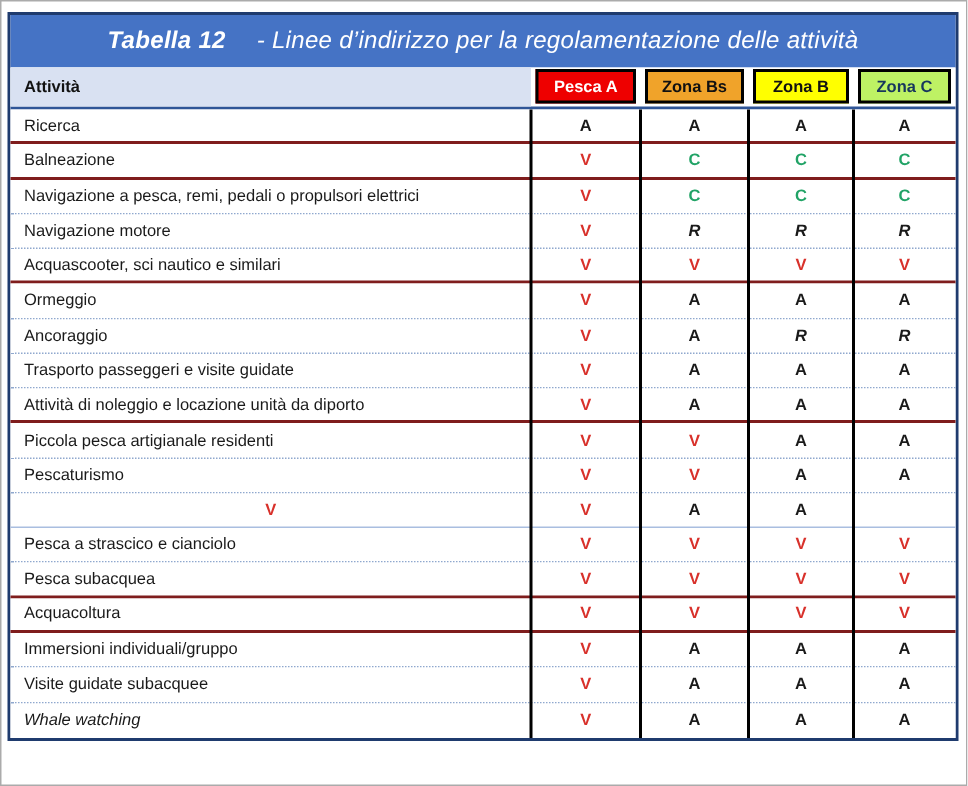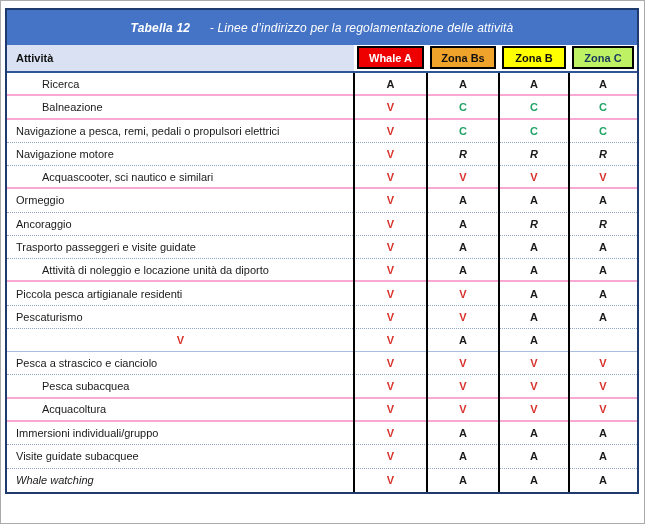--- a/index.html
+++ b/index.html
@@ -23,21 +23,21 @@
   }
 
   .title-bar {
     height: 35px;
     background: #4573C5;
     color: #ffffff;
     display: flex;
     align-items: center;
     justify-content: center;
     font-style: italic;
-    font-size: 12px;
+    font-size: 16px;
     letter-spacing: .2px;
   }
   .title-bold { font-weight: bold; white-space: pre; }
   .title-rest { white-space: pre; margin-left: 16px; }
 
   .grid-row {
     display: grid;
     grid-template-columns: 1fr 73px 72px 70px 68px;
   }
 
@@ -61,21 +61,21 @@
     font-weight: bold;
     font-size: 11px;
     display: flex;
     align-items: center;
     justify-content: center;
   }
 
   .body { position: relative; }
 
   .row { height: 23.28px; background: #ffffff; }
-  .row.sep-thick { border-bottom: 2px solid #f9a8d4; padding-left: 26px; }
+  .row.sep-thick { border-bottom: 2px solid #7f1d1d; }
   .row.sep-dot   { border-bottom: 1px dotted #8FA8CE; }
   .row.sep-solid { border-bottom: 1px solid #A9BEE0; }
 
   .cell-activity {
     font-size: 11px;
     color: #1A1A1A;
     display: flex;
     align-items: center;
     padding-left: 9px;
     overflow: hidden;
@@ -120,21 +120,21 @@
   <div class="table">
 
     <div class="title-bar">
       <span class="title-bold">Tabella 12</span>
         <span class="title-rest"> - Linee d’indirizzo per la regolamentazione delle attività</span>
     </div>
 
     <div class="grid-row header-row">
       <div class="activity-head">Attività</div>
 
-    <div class="zone-box" style="background: rgb(238, 0, 0); color: rgb(255, 255, 255);">Whale A</div>
+    <div class="zone-box" style="background: rgb(238, 0, 0); color: rgb(255, 255, 255);">Pesca A</div>
         <div class="zone-box" style="background: rgb(240, 163, 42); color: rgb(17, 17, 17);">Zona Bs</div>
         <div class="zone-box" style="background: rgb(255, 255, 0); color: rgb(17, 17, 17);">Zona B</div>
         <div class="zone-box" style="background: #bef264; color: rgb(23, 54, 93);">Zona C</div>
       </div>
 
     <div class="body">
 
   <div class="grid-row row sep-thick">
     <div class="cell-activity">Ricerca</div>
     <div class="cell-val" style="color: rgb(26, 26, 26);">A</div>

